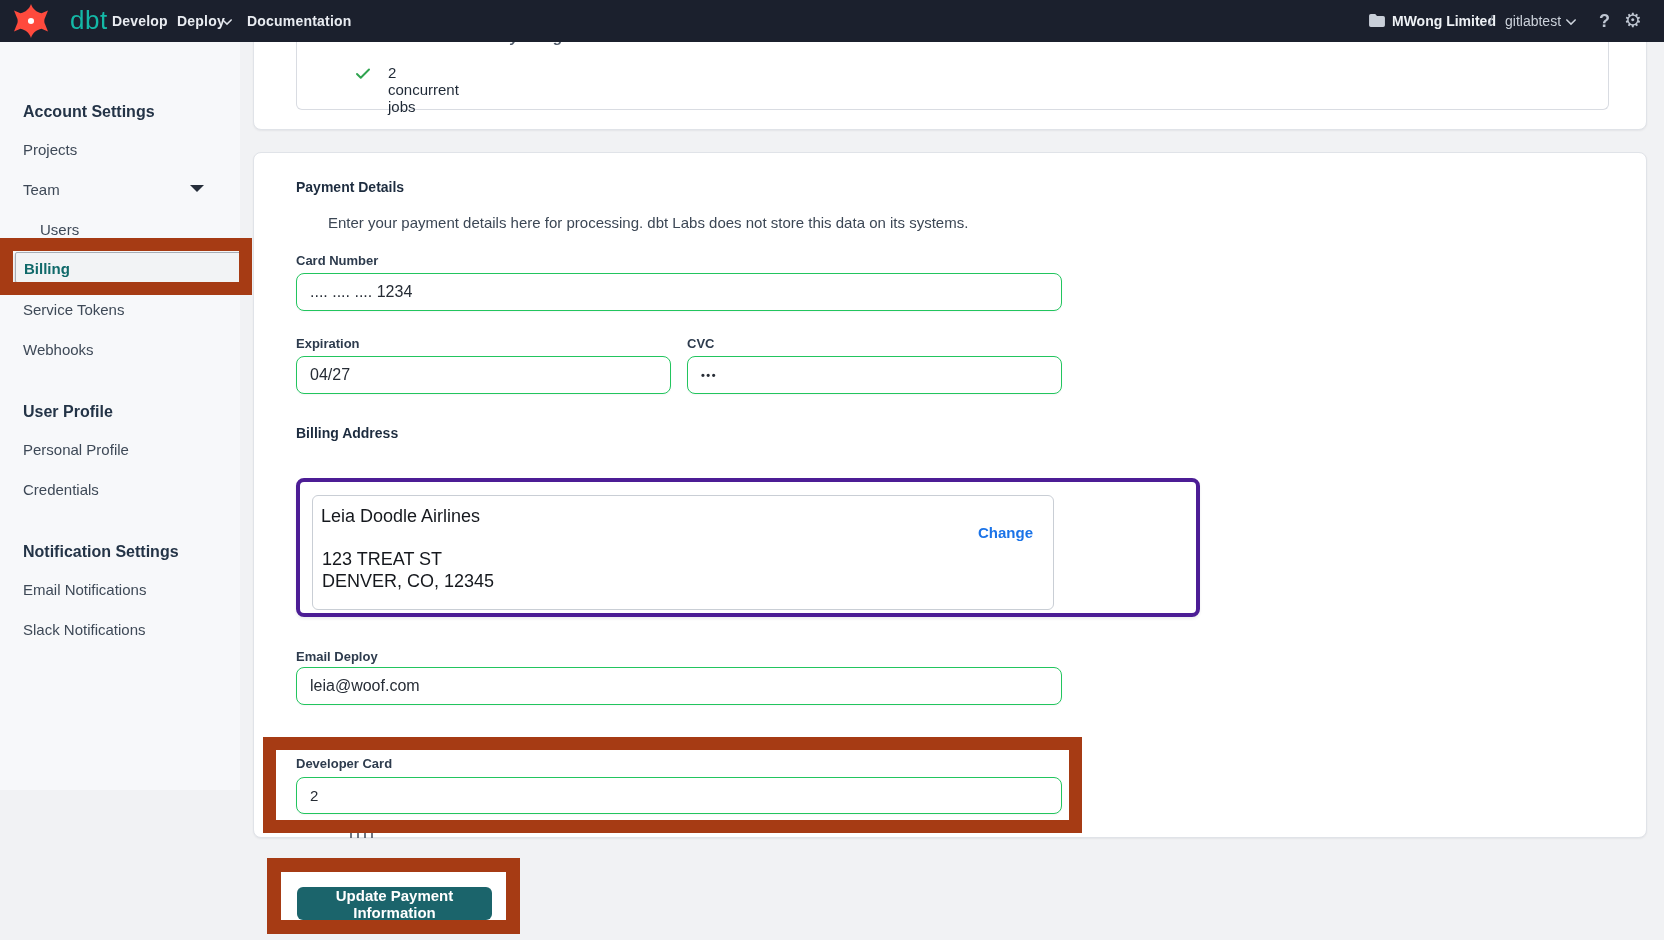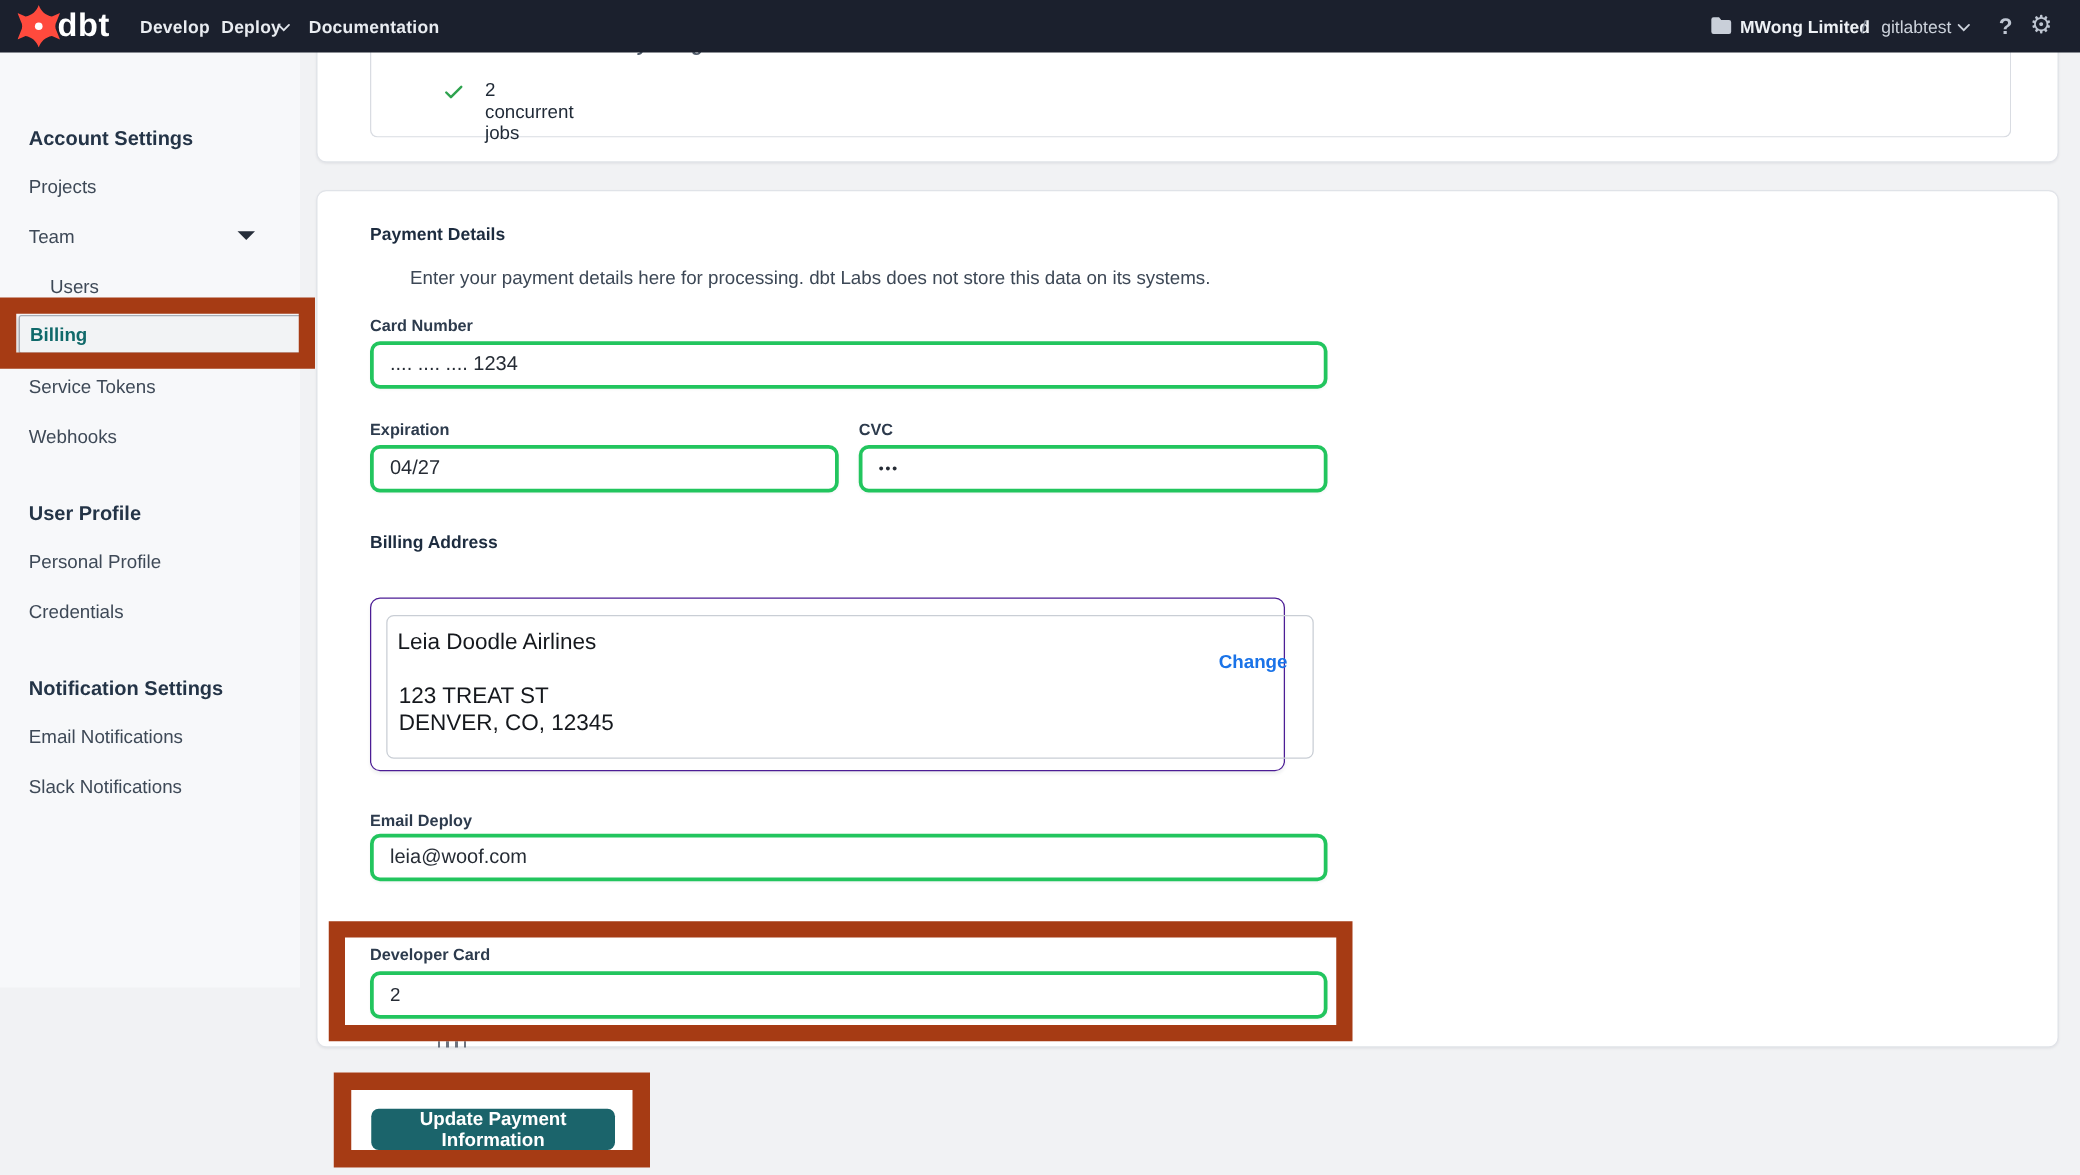--- a/index.html
+++ b/index.html
@@ -15,22 +15,22 @@
   #topnav { position:absolute; left:0; top:0; width:1664px; height:42px;
     background:#1b202d; z-index:30; }
   .nav-link { position:absolute; top:13px; font-size:14px; font-weight:700;
     color:#e9ecf1; cursor:pointer; letter-spacing:.2px; }
   .nav-right-text { position:absolute; top:13px; font-size:14px; }
   .chev { width:10px; height:10px; display:inline-block; }
 
   
   #logo-wrap { position:absolute; left:14px; top:3px; width:120px; height:36px; }
   #logo-mark { position:absolute; left:0; top:1px; width:34px; height:34px; }
-  #logo-word { position:absolute; left:32px; top:2px; font-size:26px; font-weight:700;
-    color:#ffffff; letter-spacing:.5px; }
+  #logo-word { position:absolute; left:56px; top:2px; font-size:26px; font-weight:400;
+    color:#14b8a6; letter-spacing:.5px; }
 
   
   #sidebar { position:absolute; left:0; top:42px; width:240px; height:748px;
     background:#f7f8fa; z-index:2; }
   .side-heading { position:absolute; left:23px; font-size:16px; font-weight:700;
     color:#243447; }
   .side-item { position:absolute; left:23px; font-size:15px; color:#3e4957;
     cursor:pointer; }
 
   #billing-row { position:absolute; left:15px; top:252px; width:227px; height:31px;
@@ -52,30 +52,30 @@
     font-style:italic; color:#515c6b; }
   #jobs-row { position:absolute; left:57px; top:48px; height:20px; }
   #jobs-row svg { position:absolute; left:0; top:2px; }
   #jobs-label { position:absolute; left:34px; top:1px; font-size:15px; color:#1f2936; }
 
   #card-payment { left:253px; top:152px; width:1394px; height:686px; }
 
   .h2 { position:absolute; left:42px; font-size:14px; font-weight:700; color:#1d2c3f; }
   .desc { position:absolute; left:42px; font-size:15px; color:#3c4755; }
   .f-label { position:absolute; font-size:13px; font-weight:700; color:#2d3b4d; }
-  .field { position:absolute; border:3px solid #22c55e; border-radius:8px;
+  .field { position:absolute; border:1px solid #22c55e; border-radius:8px;
     background:#fff; height:38px; font-size:16px; color:#262c35; padding:16px 13px;
     font-family:"Liberation Sans","DejaVu Sans",sans-serif; outline:none;
     box-shadow:0 1px 2px rgba(16,24,40,.04); }
   #cvc-input { font-size:11px; font-weight:700; letter-spacing:1.5px; }
   #seats-input { font-size:15px; }
 
   
-  #addr-outer { position:absolute; left:42px; top:325px; width:732px; height:139px;
-    background:#fff; border:1px solid #4c1d95; border-radius:8px;
+  #addr-outer { position:absolute; left:42px; top:325px; width:904px; height:139px;
+    background:#fff; border:4px solid #4c1d95; border-radius:8px;
     box-shadow:0 2px 3px rgba(16,24,40,.07); }
   #addr-inner { position:absolute; left:12px; top:13px; width:742px; height:115px;
     border:1px solid #c9ced5; border-radius:6px; }
   .addr-text { position:absolute; font-size:18px; color:#15181d; line-height:21px; }
   #addr-change { position:absolute; right:20px; top:28px; font-size:15px;
     font-weight:700; cursor:pointer; }
 
   .helper { position:absolute; left:42px; font-size:15px; color:#505a68; }
 
   

